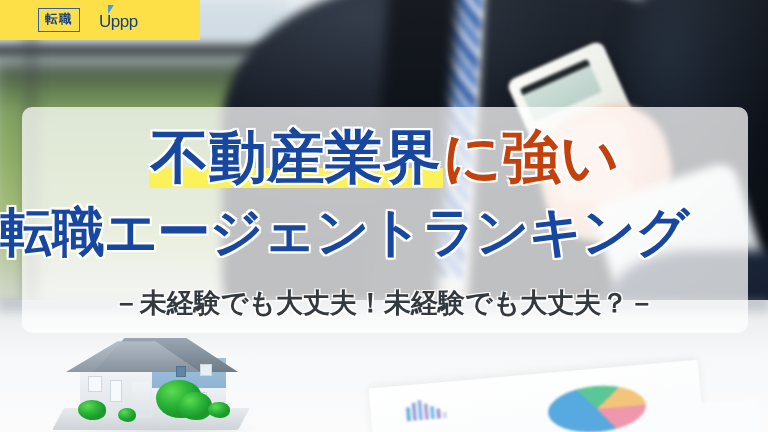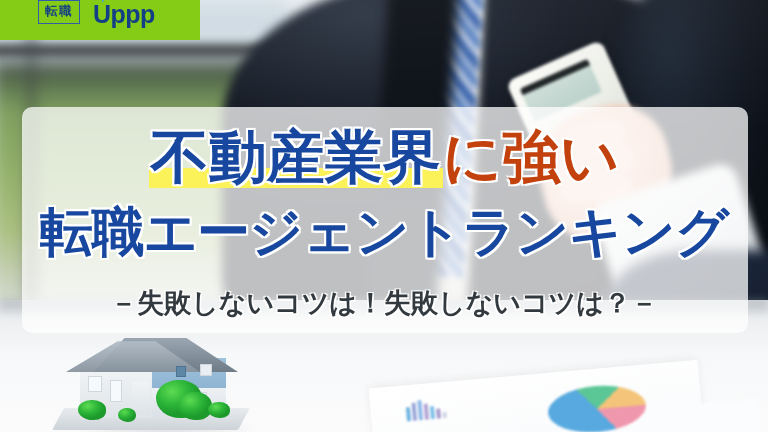--- a/index.html
+++ b/index.html
@@ -233,40 +233,40 @@
   .panel {
     position:absolute;
     left:22px; top:107px; width:726px; height:226px;
     background:rgba(255,255,255,.74);
     border-radius:10px;
   }
 
   
   .logo-plate {
     position:absolute; left:0; top:0; width:200px; height:40px;
-    background:#84cc16;
-    display:flex; align-items:flex-start;
+    background:#fde047;
+    display:flex; align-items:center;
     padding-left:38px;
-    gap:13px;
+    gap:19px;
   }
   .logo-badge {
     border:1px solid #2f5fa8;
     color:#143f86;
     font-size:12.5px;
     line-height:1;
     padding:4px 6px 5px;
     letter-spacing:1.5px;
     font-weight:700;
     white-space:nowrap;
   }
   .logo-mark {
     position:relative;
     color:#123f86;
-    font-size:25px;
-    font-weight:700;
+    font-size:17px;
+    font-weight:400;
     letter-spacing:-.5px;
     line-height:1;
     padding-top:2px;
   }
   .logo-flag {
     position:absolute; left:9px; top:-6px;
     width:0; height:0;
     border-left:6px solid #3f9ee0;
     border-bottom:9px solid transparent;
     border-top:0 solid transparent;
@@ -295,21 +295,21 @@
   }
   .hl-plain {
     color:#c2410c;
     text-shadow:
       -2px -2px 0 rgba(255,255,255,.9),  2px -2px 0 rgba(255,255,255,.9),
       -2px  2px 0 rgba(255,255,255,.9),  2px  2px 0 rgba(255,255,255,.9);
   }
 
   .line2 {
     position:absolute; left:0; top:205px; width:768px;
-    text-align:center;
+    text-align:left;
     font-size:53px; font-weight:800; line-height:1;
     color:#17479e;
     letter-spacing:-1px;
     white-space:nowrap;
     text-shadow:
       -2px -2px 0 #fff,  2px -2px 0 #fff,
       -2px  2px 0 #fff,  2px  2px 0 #fff,
        0   -2px 0 #fff,  0    2px 0 #fff,
       -2px  0   0 #fff,  2px  0   0 #fff;
   }
@@ -394,21 +394,21 @@
     <div class="photo-soft"></div>
   </div>
 
   <div class="panel"></div>
 
   <div class="headline">
     <div class="line1">
       <span class="hl-mark">不動産業界</span><span class="hl-plain">に強い</span>
     </div>
     <div class="line2">転職エージェントランキング</div>
-    <div class="subline">－失敗しないコツは！失敗しないコツは？－</div>
+    <div class="subline">－未経験でも大丈夫！未経験でも大丈夫？－</div>
   </div>
 
   <div class="logo-plate">
     <span class="logo-badge">転職</span>
     <span class="logo-mark">
       <span class="logo-flag"></span>
       <span>Uppp</span>
     </span>
   </div>
 

